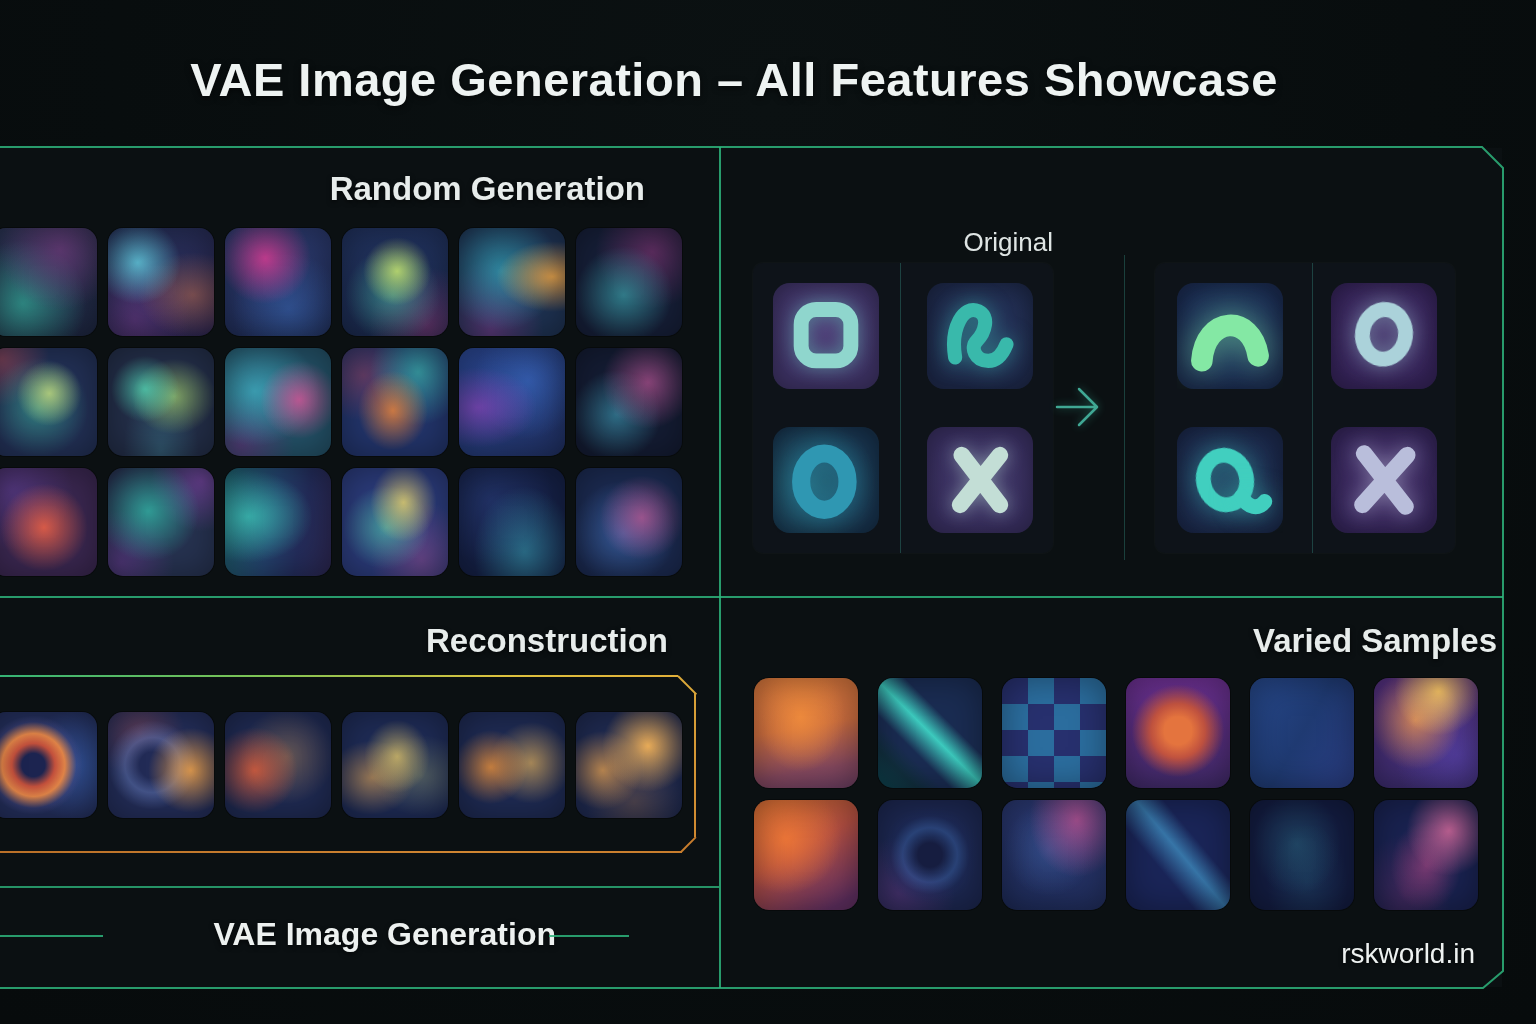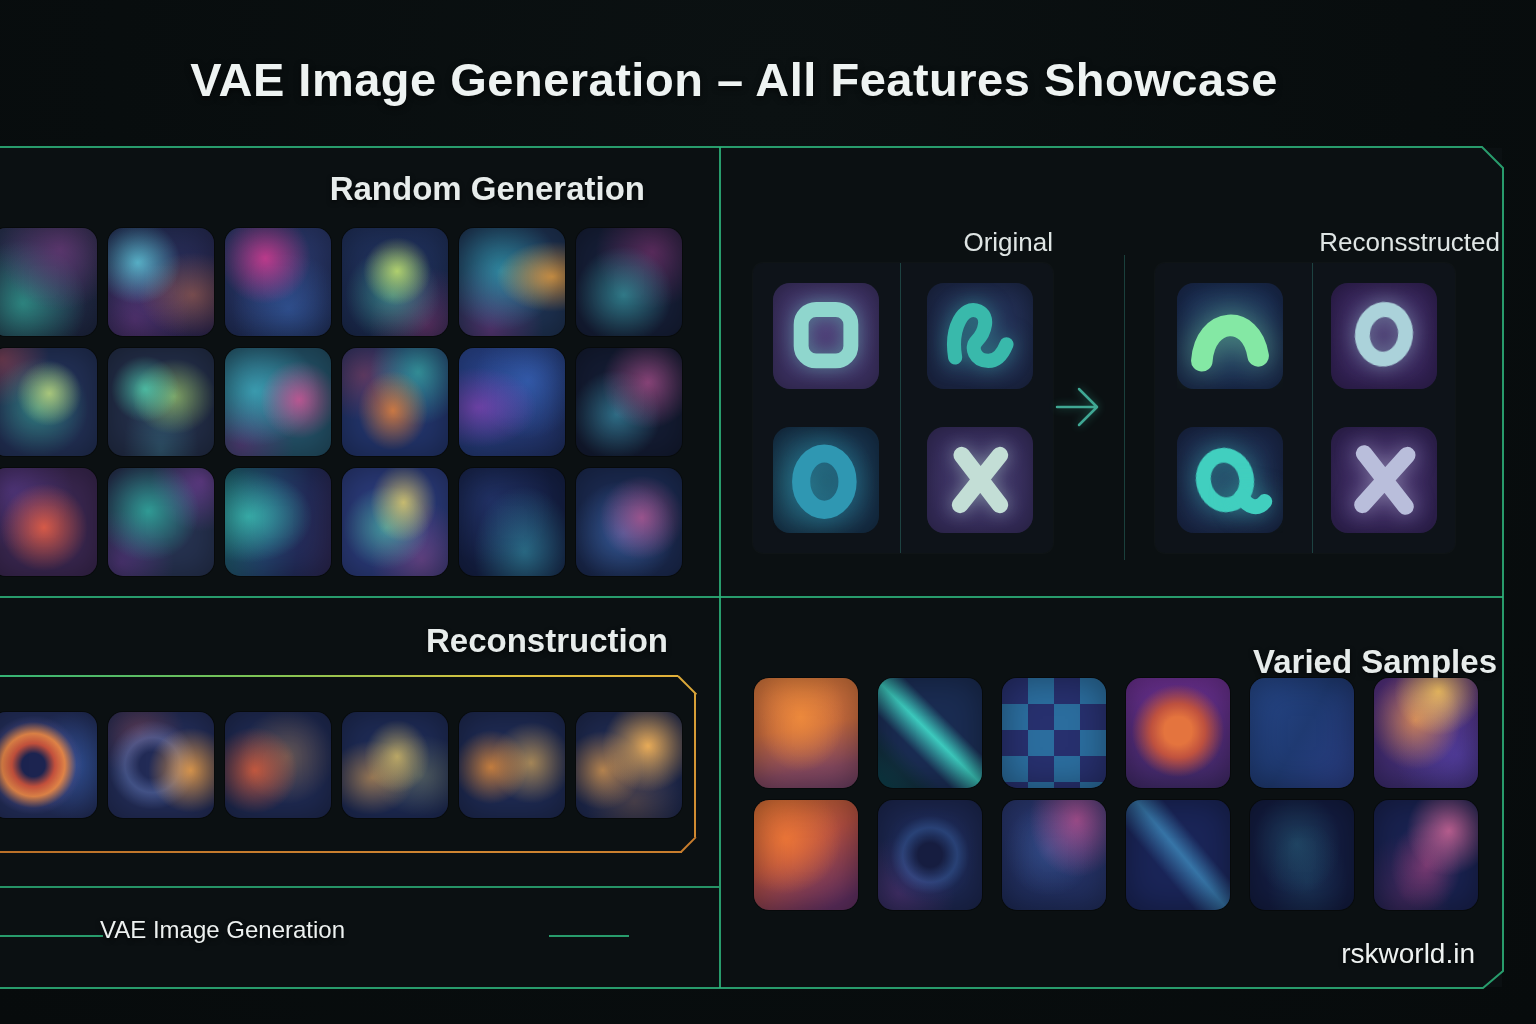--- a/index.html
+++ b/index.html
@@ -28,21 +28,21 @@
   .g-x1{stroke:#c3ded6;filter:drop-shadow(0 0 5px rgba(190,230,220,.45));}
   .g-arc{stroke:#84e8a4;filter:drop-shadow(0 0 9px rgba(130,235,165,.55));}
   .g-o2{stroke:#abd2da;filter:drop-shadow(0 0 6px rgba(170,215,225,.5));}
   .g-q{stroke:#41cfbf;filter:drop-shadow(0 0 7px rgba(65,210,195,.5));}
   .g-x2{stroke:#b9bedb;filter:drop-shadow(0 0 6px rgba(185,190,220,.5));}
   .vline-faint{position:absolute;width:1px;background:rgba(70,190,170,.28);}
   .strip-line{position:absolute;height:2px;}
   .strip-vline{position:absolute;width:2px;}
   .chamfer{position:absolute;height:2px;transform-origin:0 50%;}
   .banner-line{position:absolute;height:2px;background:#2eb57d;opacity:.85;}
-  .banner-text{position:absolute;text-align:left;font-size:24px;font-weight:400;color:#edf1f0;
+  .banner-text{position:absolute;text-align:right;font-size:32px;font-weight:700;color:#edf1f0;
       text-shadow:0 2px 5px rgba(0,0,0,.6);}
   .brand{position:absolute;font-size:28px;color:#eef2f1;text-shadow:0 2px 4px rgba(0,0,0,.6);}
   .arrow-svg{position:absolute;opacity:.9;filter:drop-shadow(0 0 4px rgba(60,200,170,.5));}
 </style>
 </head>
 <body>
 
 <div class="stage">
 
   <div class="quad" style="left:0;top:148px;width:719px;height:448px;"></div>
@@ -76,21 +76,20 @@
     <div class="tile" style="background: radial-gradient(circle at 68% 32%, rgba(185, 85, 150, 0.7), transparent 45%), radial-gradient(circle at 38% 62%, rgba(60, 150, 175, 0.65), transparent 48%), radial-gradient(circle at 55% 45%, rgba(10, 14, 28, 0.9), transparent 30%), rgb(20, 28, 51);"></div>
     <div class="tile" style="background: radial-gradient(circle at 50% 55%, rgba(230, 95, 70, 0.9), transparent 55%), radial-gradient(circle at 20% 20%, rgba(90, 60, 140, 0.7), transparent 50%), rgb(58, 39, 80);"></div>
     <div class="tile" style="background: radial-gradient(at 38% 40%, rgba(50, 180, 165, 0.8), transparent 55%), radial-gradient(circle at 88% 12%, rgba(130, 70, 170, 0.7), transparent 38%), radial-gradient(circle at 12% 88%, rgba(120, 60, 160, 0.5), transparent 40%), rgb(38, 50, 80);"></div>
     <div class="tile" style="background: radial-gradient(at 22% 45%, rgba(60, 190, 180, 0.85), transparent 55%), linear-gradient(100deg, rgb(31, 94, 110) 5%, rgb(35, 64, 106) 45%, rgb(35, 44, 90) 70%, rgb(44, 39, 82) 100%);"></div>
     <div class="tile" style="background: radial-gradient(at 58% 32%, rgba(225, 205, 110, 0.85), transparent 38%), radial-gradient(at 42% 55%, rgba(80, 190, 170, 0.7), transparent 50%), radial-gradient(at 75% 85%, rgba(170, 80, 150, 0.45), transparent 45%), rgb(42, 58, 120);"></div>
     <div class="tile" style="background: radial-gradient(at 62% 78%, rgba(55, 155, 175, 0.6), transparent 55%), radial-gradient(at 30% 30%, rgba(40, 60, 120, 0.6), transparent 60%), rgb(21, 32, 69);"></div>
     <div class="tile" style="background: radial-gradient(circle at 62% 46%, rgba(200, 90, 150, 0.7), transparent 48%), radial-gradient(circle at 45% 60%, rgba(70, 120, 195, 0.6), transparent 60%), rgb(27, 42, 80);"></div>
   </div>
 
   <h3 class="sub-label" style="left:753px;width:300px;top:227px;">Original</h3>
-  <h3 class="sub-label" style="left:1200px;width:300px;top:227px;">Reconsstructed</h3>
 
   <div class="group-panel" style="left:753px;top:263px;">
     <div class="vline-faint" style="left:147px;top:0;height:290px;"></div>
     <div class="gtile" style="left: 20px; top: 20px; background: radial-gradient(circle at 50% 45%, rgb(78, 63, 120), rgb(60, 49, 98) 75%);" aria-label="rounded-square">
       <svg viewBox="0 0 64 64">
         <rect class="gsvg g-square" x="17" y="16" width="30" height="31" rx="9" stroke-width="9"></rect>
       </svg>
     </div>
     <div class="gtile" style="left: 174px; top: 20px; background: radial-gradient(circle at 55% 45%, rgb(39, 53, 94), rgb(29, 40, 72) 75%);" aria-label="squiggle">
       <svg viewBox="0 0 64 64">
@@ -149,21 +148,21 @@
 
   <div class="grid" style="left:-9px;top:712px;grid-template-columns:repeat(6,106px);grid-auto-rows:106px;gap:0 11px;">
     <div class="tile" style="background: radial-gradient(circle at 40% 50%, rgb(28, 36, 80) 0px, rgb(28, 36, 80) 14%, rgb(194, 80, 60) 26%, rgb(224, 132, 72) 38%, rgba(80, 80, 140, 0.3) 52%, transparent 60%), radial-gradient(circle at 80% 50%, rgba(60, 110, 200, 0.5), transparent 55%), rgb(35, 46, 90);"></div>
     <div class="tile" style="background: radial-gradient(circle at 78% 55%, rgba(235, 160, 75, 0.9), transparent 42%), radial-gradient(circle at 42% 50%, rgb(34, 43, 86) 0px, rgb(34, 43, 86) 16%, rgba(90, 110, 170, 0.6) 34%, transparent 55%), radial-gradient(circle at 30% 20%, rgba(200, 90, 90, 0.35), transparent 40%), rgb(35, 45, 88);"></div>
     <div class="tile" style="background: radial-gradient(circle at 28% 55%, rgba(220, 95, 60, 0.85), transparent 45%), radial-gradient(circle at 58% 42%, rgba(170, 130, 85, 0.5), transparent 55%), rgb(31, 42, 82);"></div>
     <div class="tile" style="background: radial-gradient(at 52% 42%, rgba(215, 190, 105, 0.8), transparent 42%), radial-gradient(at 28% 62%, rgba(200, 150, 85, 0.7), transparent 40%), radial-gradient(at 75% 60%, rgba(150, 160, 110, 0.4), transparent 45%), rgb(30, 43, 85);"></div>
     <div class="tile" style="background: radial-gradient(circle at 30% 52%, rgba(225, 140, 60, 0.85), transparent 40%), radial-gradient(circle at 68% 48%, rgba(210, 165, 90, 0.75), transparent 45%), rgb(30, 42, 82);"></div>
     <div class="tile" style="background: radial-gradient(circle at 68% 32%, rgba(245, 180, 90, 0.95), transparent 45%), radial-gradient(circle at 25% 55%, rgba(220, 155, 80, 0.8), transparent 40%), radial-gradient(circle at 55% 85%, rgba(140, 100, 70, 0.4), transparent 45%), rgb(31, 42, 80);"></div>
   </div>
 
-  <h2 class="sec-title" style="left:720px;width:777px;top:622px;margin-top:21px;">Varied Samples</h2>
+  <h2 class="sec-title" style="left:720px;width:777px;top:622px;">Varied Samples</h2>
   <div class="grid" style="left:754px;top:678px;grid-template-columns:repeat(6,104px);grid-auto-rows:110px;gap:12px 20px;">
     <div class="tile" style="background: radial-gradient(at 45% 35%, rgba(240, 140, 60, 0.9), transparent 55%), linear-gradient(170deg, rgb(213, 118, 60) 5%, rgb(198, 106, 62) 45%, rgb(132, 72, 94) 80%, rgb(109, 63, 99) 100%);"></div>
     <div class="tile" style="background: linear-gradient(45deg, rgb(14, 70, 82) 0%, rgb(17, 48, 63) 18%, transparent 30%), linear-gradient(45deg, transparent 34%, rgba(62, 210, 195, 0.95) 50%, transparent 64%), rgb(26, 44, 82);"></div>
     <div class="tile" style="background: conic-gradient(rgb(43, 109, 158) 25%, rgb(39, 48, 110) 0deg, rgb(39, 48, 110) 50%, rgb(43, 109, 158) 0deg, rgb(43, 109, 158) 75%, rgb(39, 48, 110) 0deg) 0px 0px / 52px 52px;"></div>
     <div class="tile" style="background: radial-gradient(circle at 50% 48%, rgb(228, 116, 62) 0px, rgb(228, 116, 62) 18%, rgb(194, 83, 64) 35%, transparent 60%), linear-gradient(rgb(107, 48, 144), rgb(64, 42, 104));"></div>
     <div class="tile" style="background: linear-gradient(120deg, rgb(39, 73, 140) 0%, rgb(31, 58, 114) 50%, rgb(43, 63, 134) 100%);"></div>
     <div class="tile" style="background: radial-gradient(circle at 62% 12%, rgba(250, 200, 100, 0.95), transparent 38%), radial-gradient(at 40% 38%, rgba(235, 150, 80, 0.8), transparent 52%), radial-gradient(circle at 80% 70%, rgba(90, 70, 180, 0.6), transparent 55%), linear-gradient(rgb(84, 48, 126), rgb(60, 44, 110));"></div>
     <div class="tile" style="background: radial-gradient(at 30% 35%, rgba(240, 120, 55, 0.9), transparent 55%), linear-gradient(150deg, rgb(208, 106, 54) 10%, rgb(179, 79, 66) 45%, rgb(95, 47, 96) 90%);"></div>
     <div class="tile" style="background: radial-gradient(circle, rgb(22, 29, 64) 0px, rgb(22, 29, 64) 16%, rgba(55, 95, 160, 0.5) 36%, rgba(30, 45, 95, 0.3) 52%, transparent 65%), radial-gradient(circle at 20% 85%, rgba(120, 60, 140, 0.4), transparent 45%), rgb(28, 39, 80);"></div>
     <div class="tile" style="background: radial-gradient(at 72% 18%, rgba(200, 85, 150, 0.75), transparent 45%), radial-gradient(at 45% 45%, rgba(70, 110, 180, 0.4), transparent 55%), linear-gradient(200deg, rgb(44, 58, 116), rgb(29, 42, 86));"></div>

